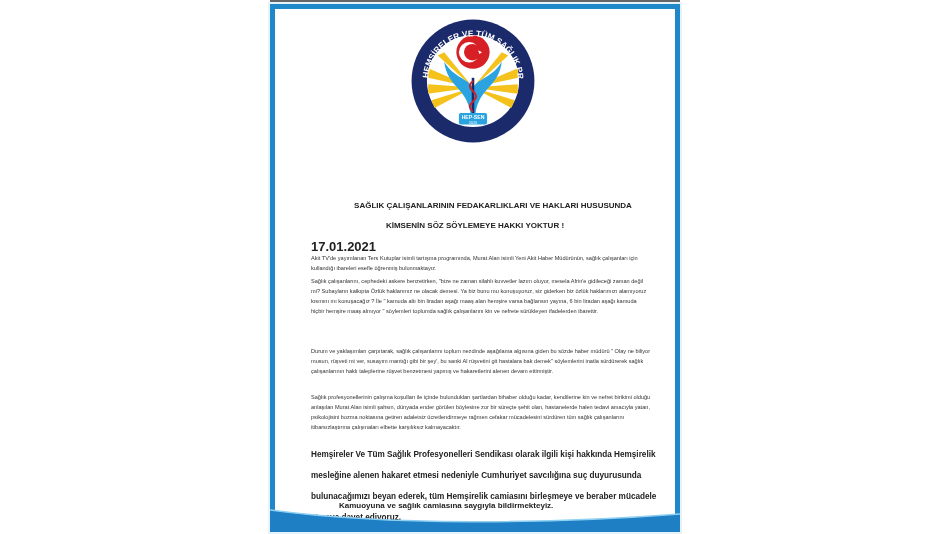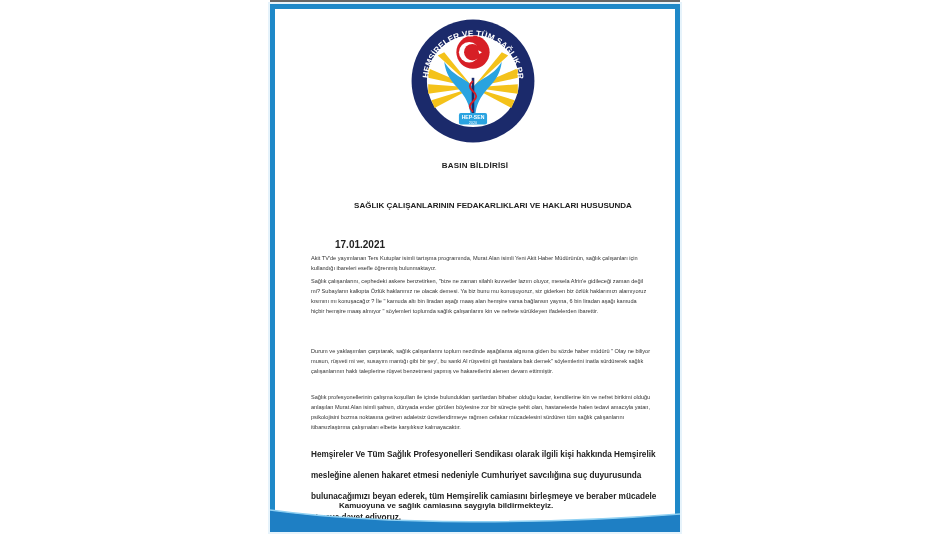--- a/index.html
+++ b/index.html
@@ -18,21 +18,21 @@
     .logo { width:128px; height:128px; }
     .press-title {
       position:absolute; left:0; right:0; top:152px; text-align:center;
       font-size:8px; font-weight:bold; color:#222; letter-spacing:0.2px;
     }
     .headline {
       position:absolute; left:0; right:0; text-align:center; font-size:8px; font-weight:bold; color:#222;
     }
     .h1 { top:192px;padding-left:36px; }
     .h2 { top:212px; }
-    .date { position:absolute; left:36px; top:230px; font-size:10px; font-weight:bold; color:#222;margin-left:24px; }
+    .date { position:absolute; left:36px; top:230px; font-size:13px; font-weight:bold; color:#222; }
     .body {
       position:absolute; left:36px; width:340px; font-size:5.6px; line-height:10px; color:#333;
     }
     .p1 { top:244px; }
     .p2 { top:267px; }
     .p3 { top:337px; }
     .p4 { top:383px; }
     .bold-block {
       position:absolute; left:36px; width:350px; top:435px; font-size:8.2px; line-height:21px;
       font-weight:bold; color:#222;
@@ -75,23 +75,23 @@
       <path d="M100 100 q-10 8 0 16 q10 8 0 16 q-10 8 0 16" stroke="#d71f26" stroke-width="3" fill="none"></path>
       <rect x="78" y="150" width="44" height="18" rx="3" fill="#2aa3e0"></rect>
       <text x="100" y="160" font-size="8" fill="#ffffff" text-anchor="middle" font-family="Liberation Sans, sans-serif" font-weight="bold">HEP-SEN</text>
       <text x="100" y="167" font-size="6" fill="#ffffff" text-anchor="middle" font-family="Liberation Sans, sans-serif">2020</text>
       <text font-size="13" font-weight="bold" fill="#ffffff" font-family="Liberation Sans, sans-serif">
         <textPath href="#ringPath" startOffset="2%">HEMŞİRELER VE TÜM SAĞLIK PROFESYONELLERİ SENDİKASI</textPath>
       </text>
     </svg>
   </div>
 
-  <div class="press-title">BASIN BİLDİRİSİ</div>
 
   <div class="headline h1">SAĞLIK ÇALIŞANLARININ FEDAKARLIKLARI VE HAKLARI HUSUSUNDA</div>
+  <div class="headline h2">KİMSENİN SÖZ SÖYLEMEYE HAKKI YOKTUR !</div>
 
   <div class="date">17.01.2021</div>
 
   <div class="body p1">Akit TV'de yayımlanan Ters Kutuplar isimli tartışma programında, Murat Alan isimli Yeni Akit Haber Müdürünün, sağlık çalışanları için kullandığı ibareleri esefle öğrenmiş bulunmaktayız.</div>
   <div class="body p2">Sağlık çalışanlarını, cephedeki askere benzetirken, "bize ne zaman silahlı kuvvetler lazım oluyor, mesela Afrin'e gidileceği zaman değil mi? Subayların kalkıpta Özlük haklarımız ne olacak demesi. Ya biz bunu mu konuşuyoruz, siz giderken biz özlük haklarımızı alamıyoruz kısmını mı konuşacağız ? İle " kamuda altı bin liradan aşağı maaş alan hemşire varsa bağlansın yayına, 6 bin liradan aşağı kamuda hiçbir hemşire maaş almıyor " söylemleri toplumda sağlık çalışanlarını kin ve nefrete sürükleyen ifadelerden ibarettir.</div>
   <div class="body p3">Durum ve yaklaşımları çarpıtarak, sağlık çalışanlarını toplum nezdinde aşağılama algısına giden bu sözde haber müdürü " Olay ne biliyor musun, rüşveti mi ver, susayım mantığı gibi bir şey', bu sanki Al rüşvetini git hastalara bak demek" söylemlerini inatla sürdürerek sağlık çalışanlarının haklı taleplerine rüşvet benzetmesi yapmış ve hakaretlerini alenen devam ettirmiştir.</div>
   <div class="body p4">Sağlık profesyonellerinin çalışma koşulları ile içinde bulundukları şartlardan bihaber olduğu kadar, kendilerine kin ve nefret birikimi olduğu anlaşılan Murat Alan isimli şahsın, dünyada ender görülen böylesine zor bir süreçte şehit olan, hastanelerde halen tedavi amacıyla yatan, psikolojisini bozma noktasına getiren adaletsiz ücretlendirmeye rağmen cefakar mücadelesini sürdüren tüm sağlık çalışanlarını itibarsızlaştırma çalışmaları elbette karşılıksız kalmayacaktır.</div>
 
   <div class="bold-block">Hemşireler Ve Tüm Sağlık Profesyonelleri Sendikası olarak ilgili kişi hakkında Hemşirelik mesleğine alenen hakaret etmesi nedeniyle Cumhuriyet savcılığına suç duyurusunda bulunacağımızı beyan ederek, tüm Hemşirelik camiasını birleşmeye ve beraber mücadele etmeye davet ediyoruz.</div>
 

